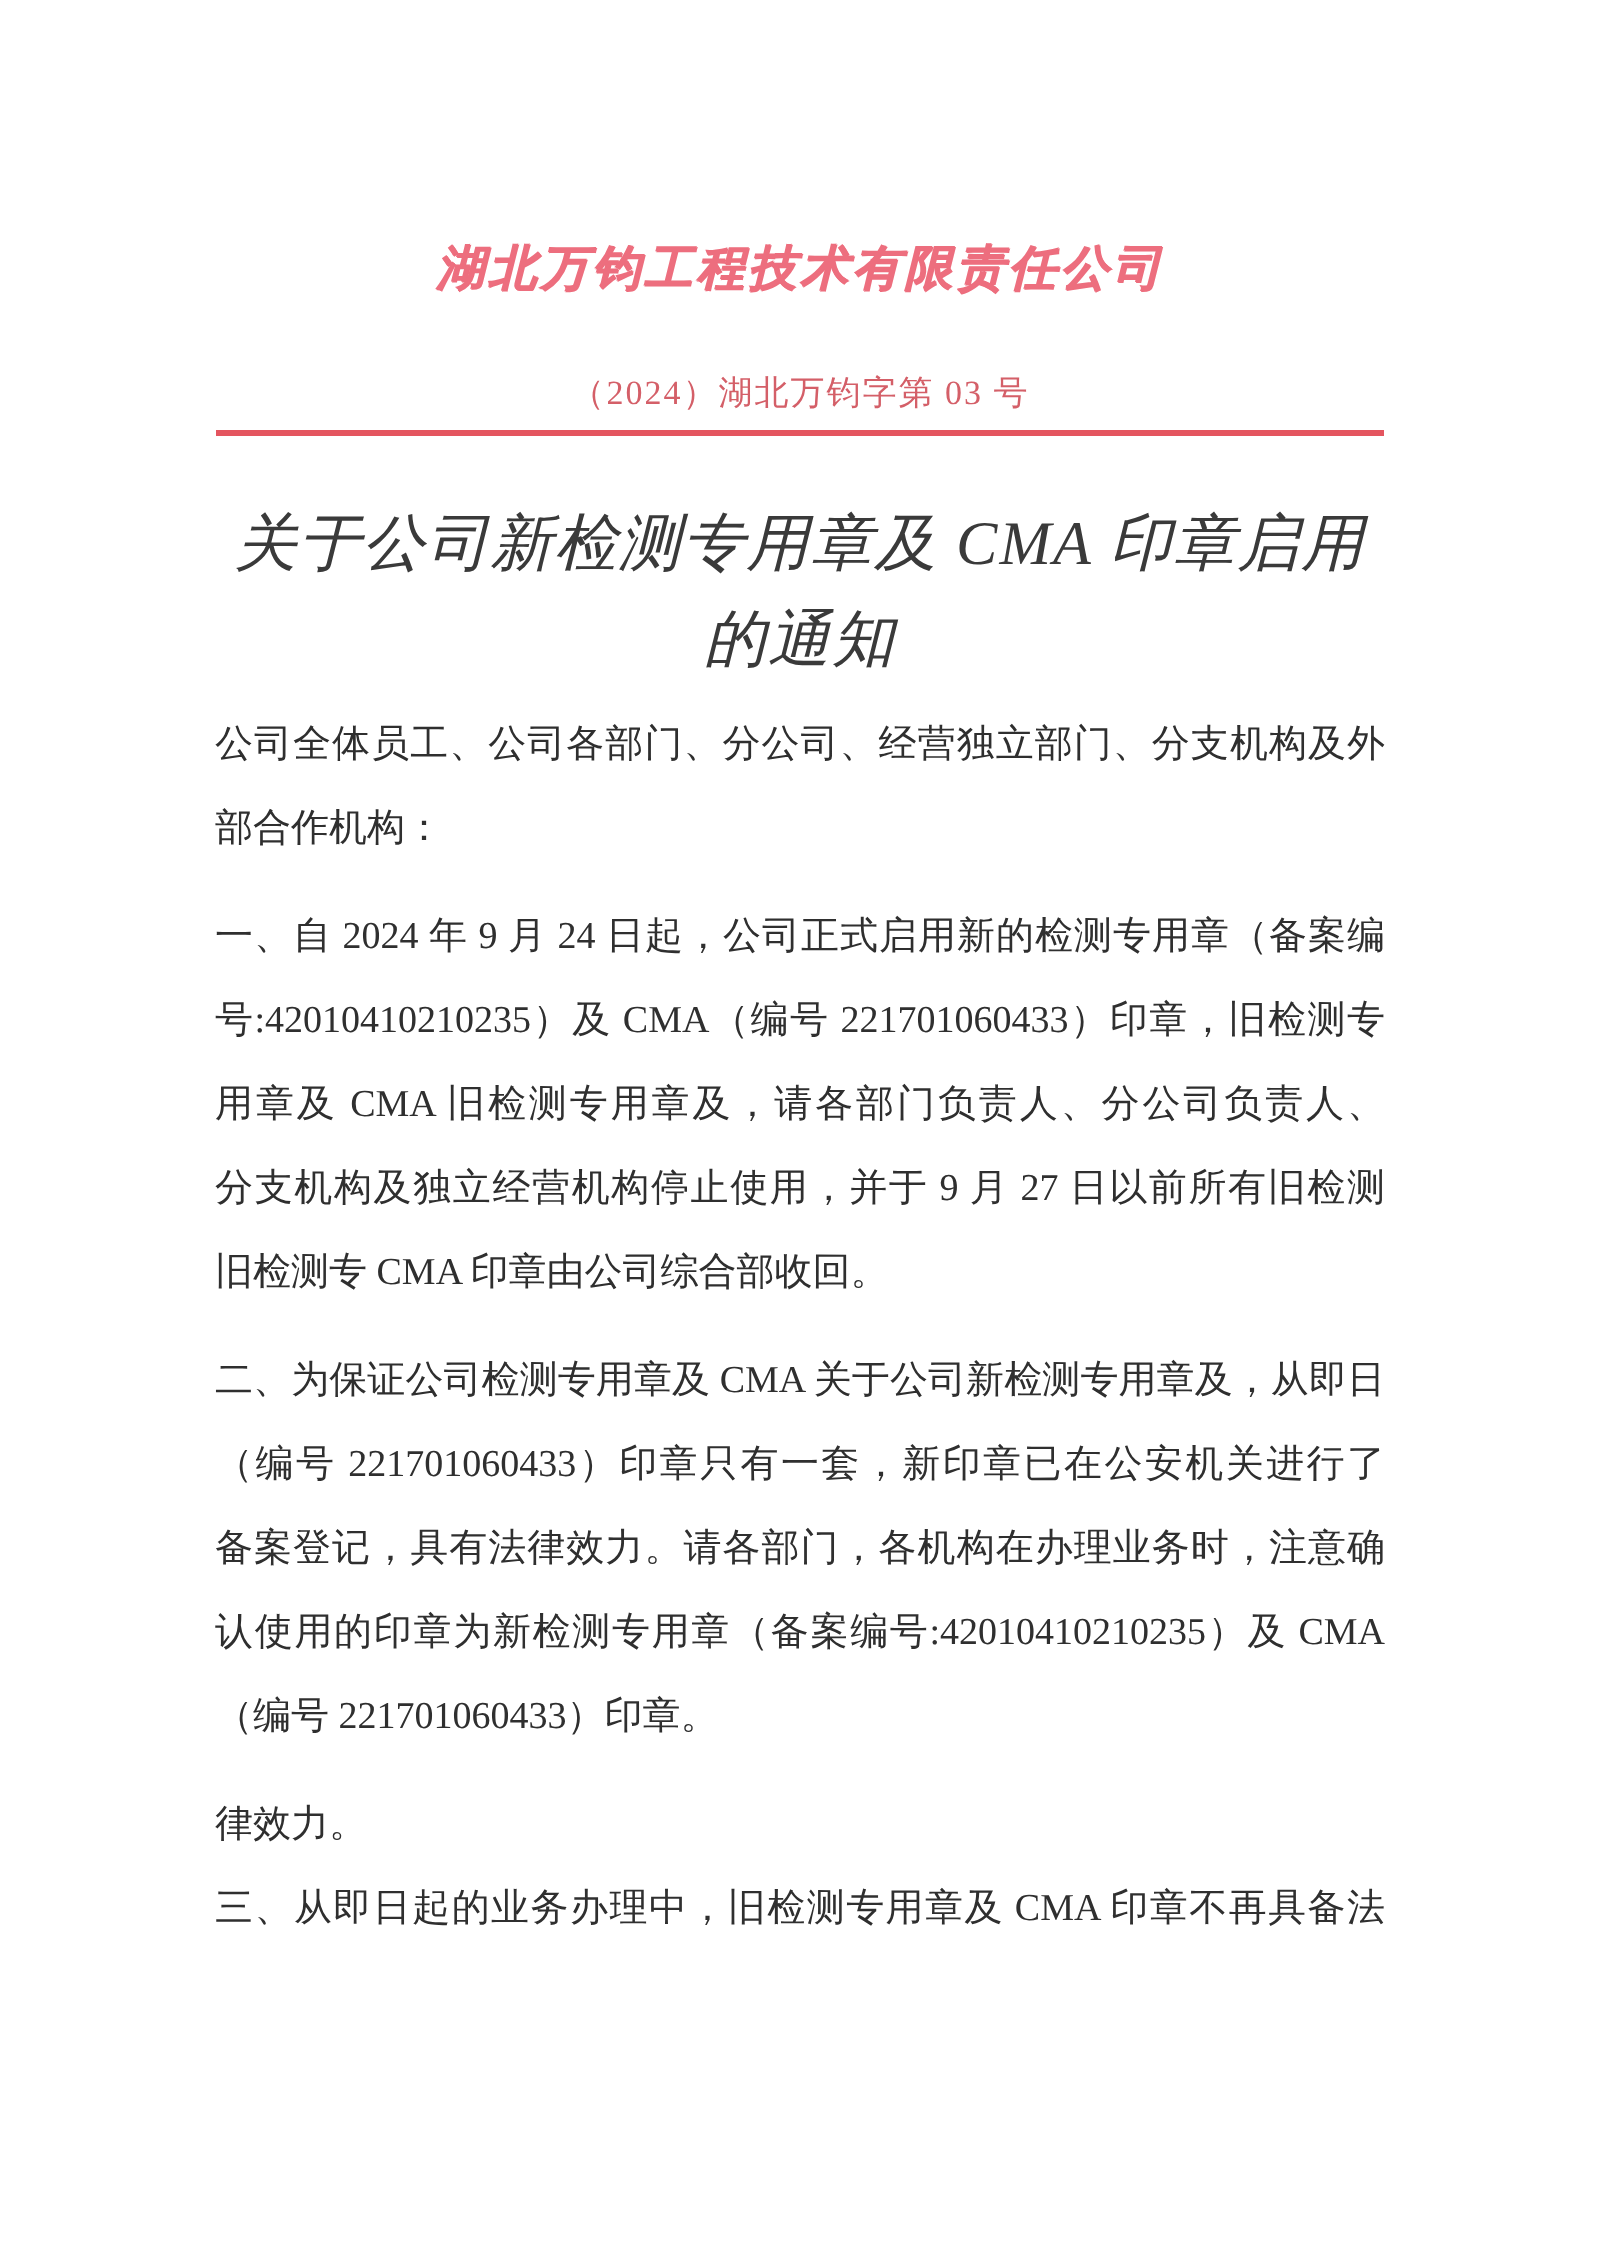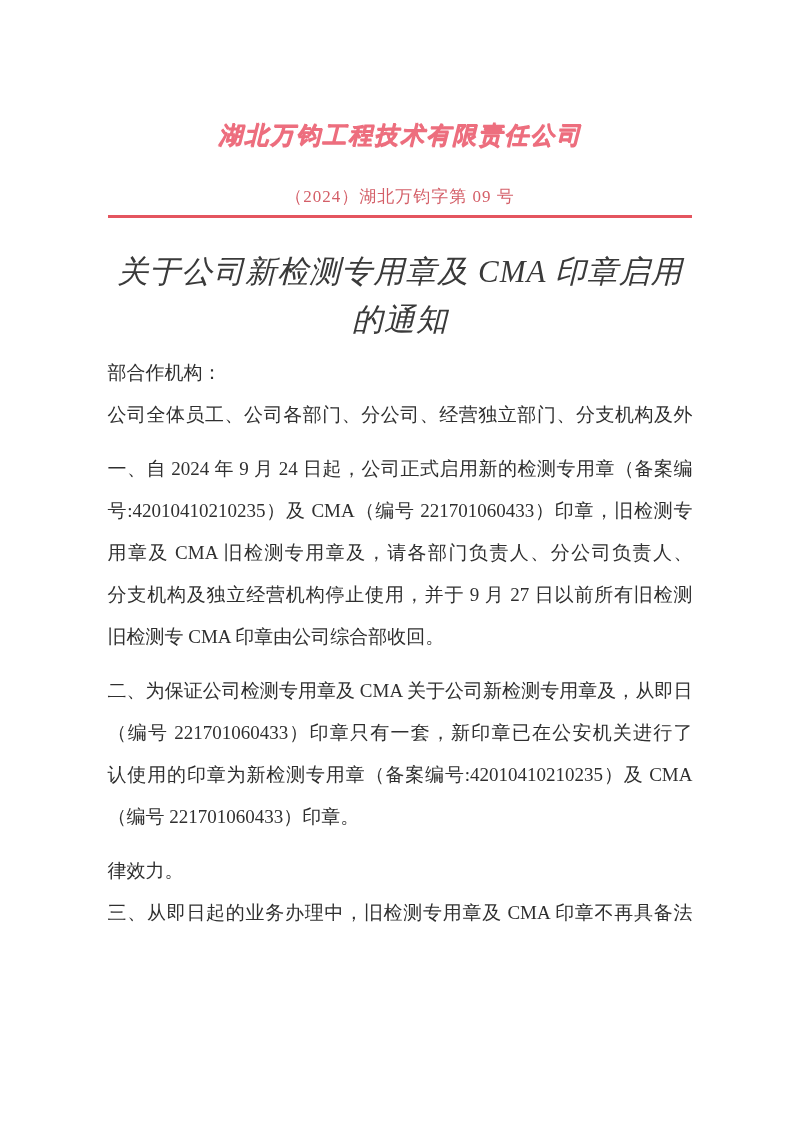--- a/index.html
+++ b/index.html
@@ -68,44 +68,45 @@
     text-align-last: left;
   }
 </style>
 </head>
 <body>
 
 <div class="page">
 
   <div class="company-name">湖北万钧工程技术有限责任公司</div>
 
-  <div class="doc-number">（2024）湖北万钧字第 09 号</div>
+  <div class="doc-number">（2024）湖北万钧字第 03 号</div>
 
   <div class="red-rule"></div>
 
   <h1 class="doc-title">
     <span class="t-line">关于公司新检测专用章及 CMA 印章启用</span>
     <span class="t-line">的通知</span>
   </h1>
 
   <div class="doc-body">
     <div class="para">
+        <div class="body-line">公司全体员工、公司各部门、分公司、经营独立部门、分支机构及外</div>
         <div class="body-line last">部合作机构：</div>
-        <div class="body-line">公司全体员工、公司各部门、分公司、经营独立部门、分支机构及外</div>
       </div>
     <div class="para">
         <div class="body-line">一、自 2024 年 9 月 24 日起，公司正式启用新的检测专用章（备案编</div>
         <div class="body-line">号:42010410210235）及 CMA（编号 221701060433）印章，旧检测专</div>
         <div class="body-line">用章及 CMA 旧检测专用章及，请各部门负责人、分公司负责人、</div>
         <div class="body-line">分支机构及独立经营机构停止使用，并于 9 月 27 日以前所有旧检测</div>
         <div class="body-line last">旧检测专 CMA 印章由公司综合部收回。</div>
       </div>
     <div class="para">
         <div class="body-line">二、为保证公司检测专用章及 CMA 关于公司新检测专用章及，从即日</div>
         <div class="body-line">（编号 221701060433）印章只有一套，新印章已在公安机关进行了</div>
+        <div class="body-line">备案登记，具有法律效力。请各部门，各机构在办理业务时，注意确</div>
         <div class="body-line">认使用的印章为新检测专用章（备案编号:42010410210235）及 CMA</div>
         <div class="body-line last">（编号 221701060433）印章。</div>
       </div>
     <div class="para">
         <div class="body-line last">律效力。</div>
         <div class="body-line">三、从即日起的业务办理中，旧检测专用章及 CMA 印章不再具备法</div>
       </div>
   </div>
 
 </div>

